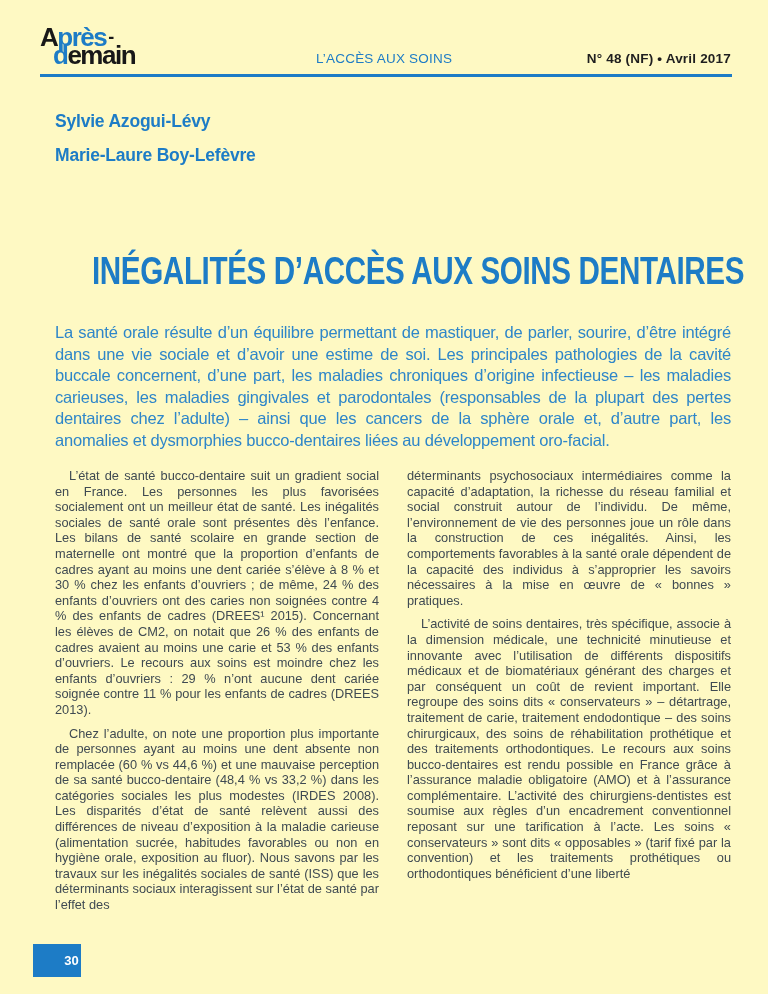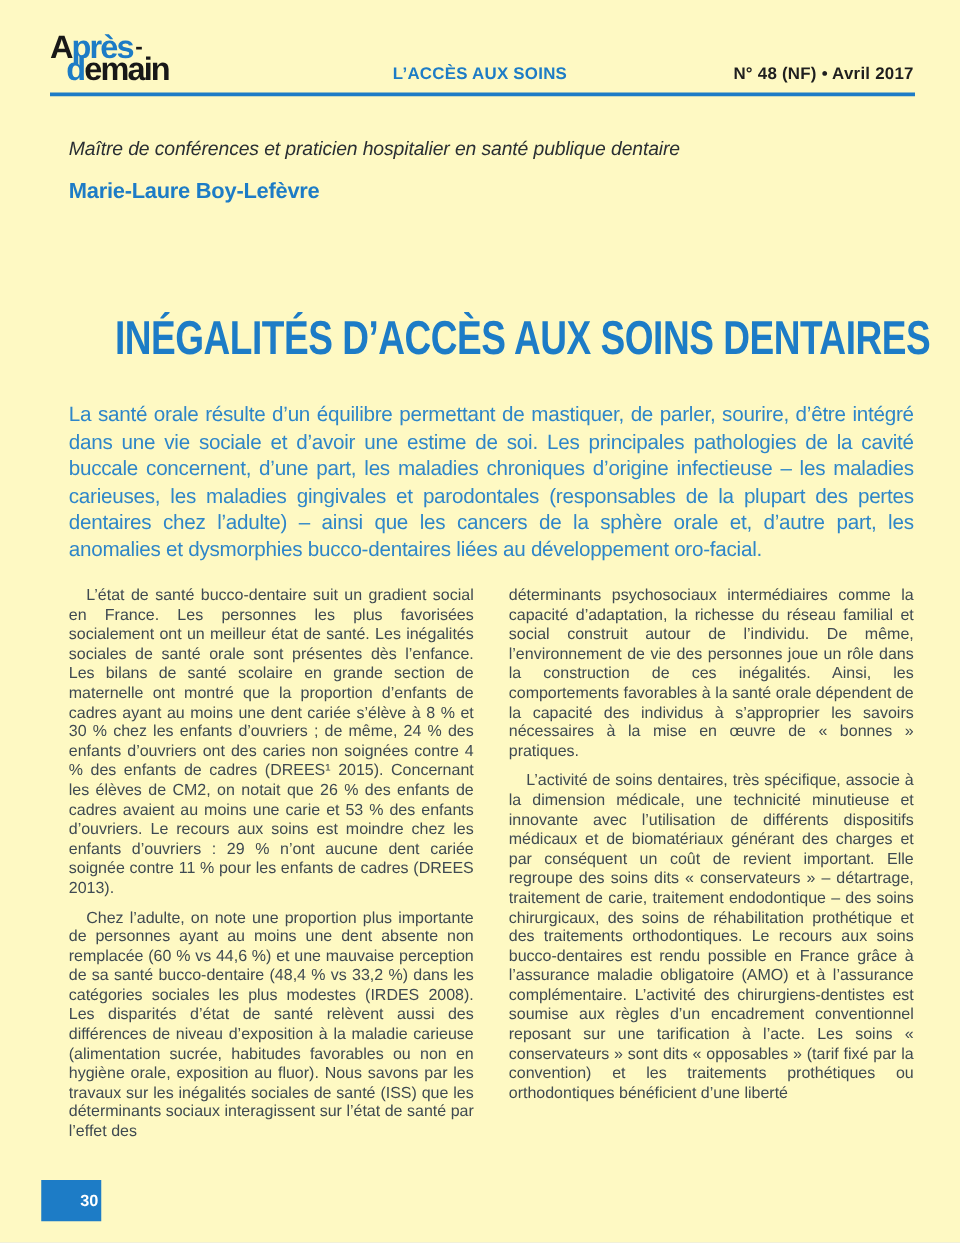--- a/index.html
+++ b/index.html
@@ -24,21 +24,21 @@
     font-weight:bold;font-size:26px;letter-spacing:-1.5px;
     display:block;white-space:nowrap;
   }
   .masthead .l2{margin-top:-8px;margin-left:13px;}
   .lg-black{color:#181818;}
   .lg-blue{color:var(--accent);}
   .logo-hyphen{font-size:18px;vertical-align:3px;margin-left:2px;color:#181818;}
   .header-section{
     position:absolute;top:51px;left:0;width:100%;
     text-align:center;
-    color:var(--accent);font-weight:bold;font-size:13.5px;letter-spacing:0.2px;
+    color:var(--accent);font-weight:normal;font-size:13.5px;letter-spacing:0.2px;
   }
   .header-issue{
     position:absolute;top:51px;right:37px;
     color:var(--ink);font-weight:bold;font-size:13.5px;letter-spacing:0.2px;
   }
   .header-rule{
     position:absolute;top:74px;left:40px;right:36px;height:3px;
     background:var(--accent);
   }
   
@@ -91,21 +91,21 @@
   <div class="masthead">
     <span class="l1"><span class="lg-black">A</span><span class="lg-blue">près</span><span class="logo-hyphen">-</span></span>
     <span class="l2"><span class="lg-blue">d</span><span class="lg-black">emain</span></span>
   </div>
   <div class="header-section">L’ACCÈS AUX SOINS</div>
   <div class="header-issue">N° 48 (NF) • Avril 2017</div>
   <div class="header-rule"></div>
 
   <div class="authors">
     <div class="author">
-      <div class="author-role">Maître de conférences et praticien hospitalier en santé publique dentaire</div>
+      <div class="author-name">Sylvie Azogui-Lévy</div>
     </div>
     <div class="author">
       <div class="author-name">Marie-Laure Boy-Lefèvre</div>
     </div>
   </div>
 
   <div class="article-title">
     <span>INÉGALITÉS D’ACCÈS AUX SOINS DENTAIRES</span>
   </div>
 

